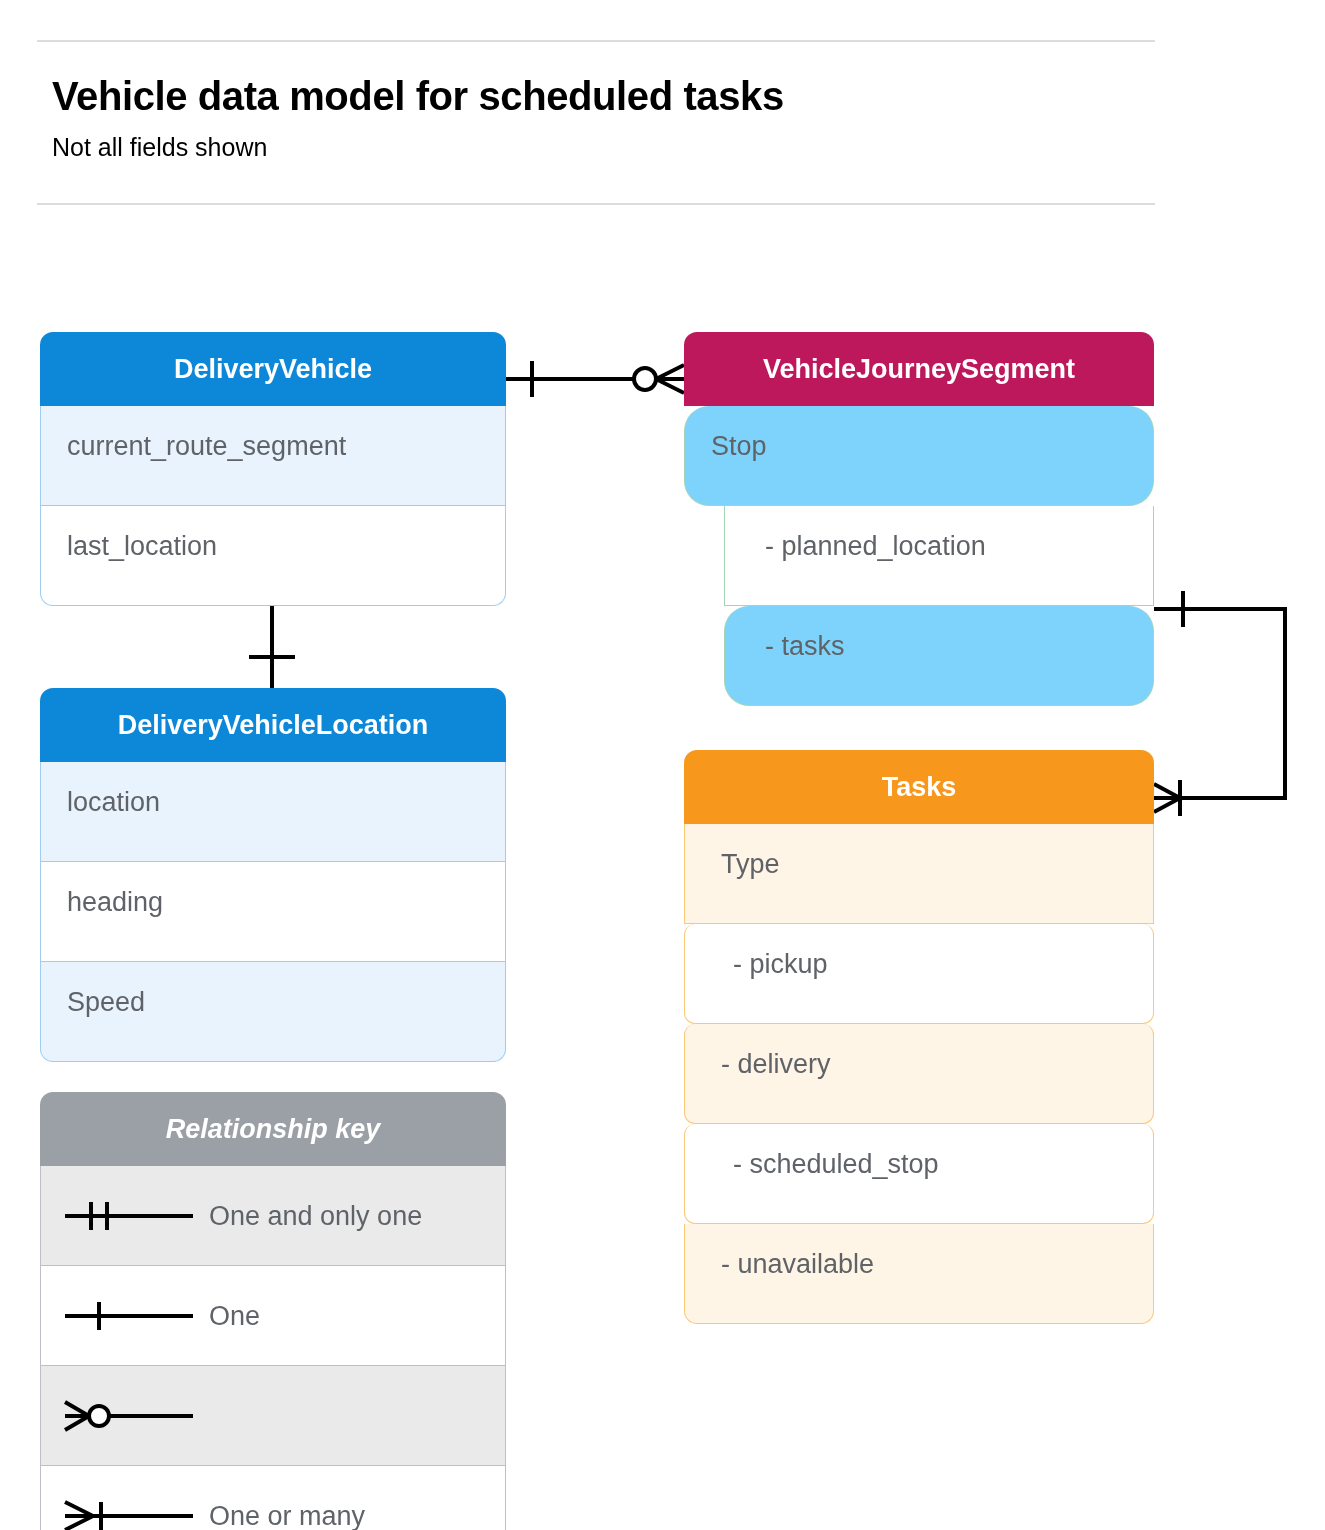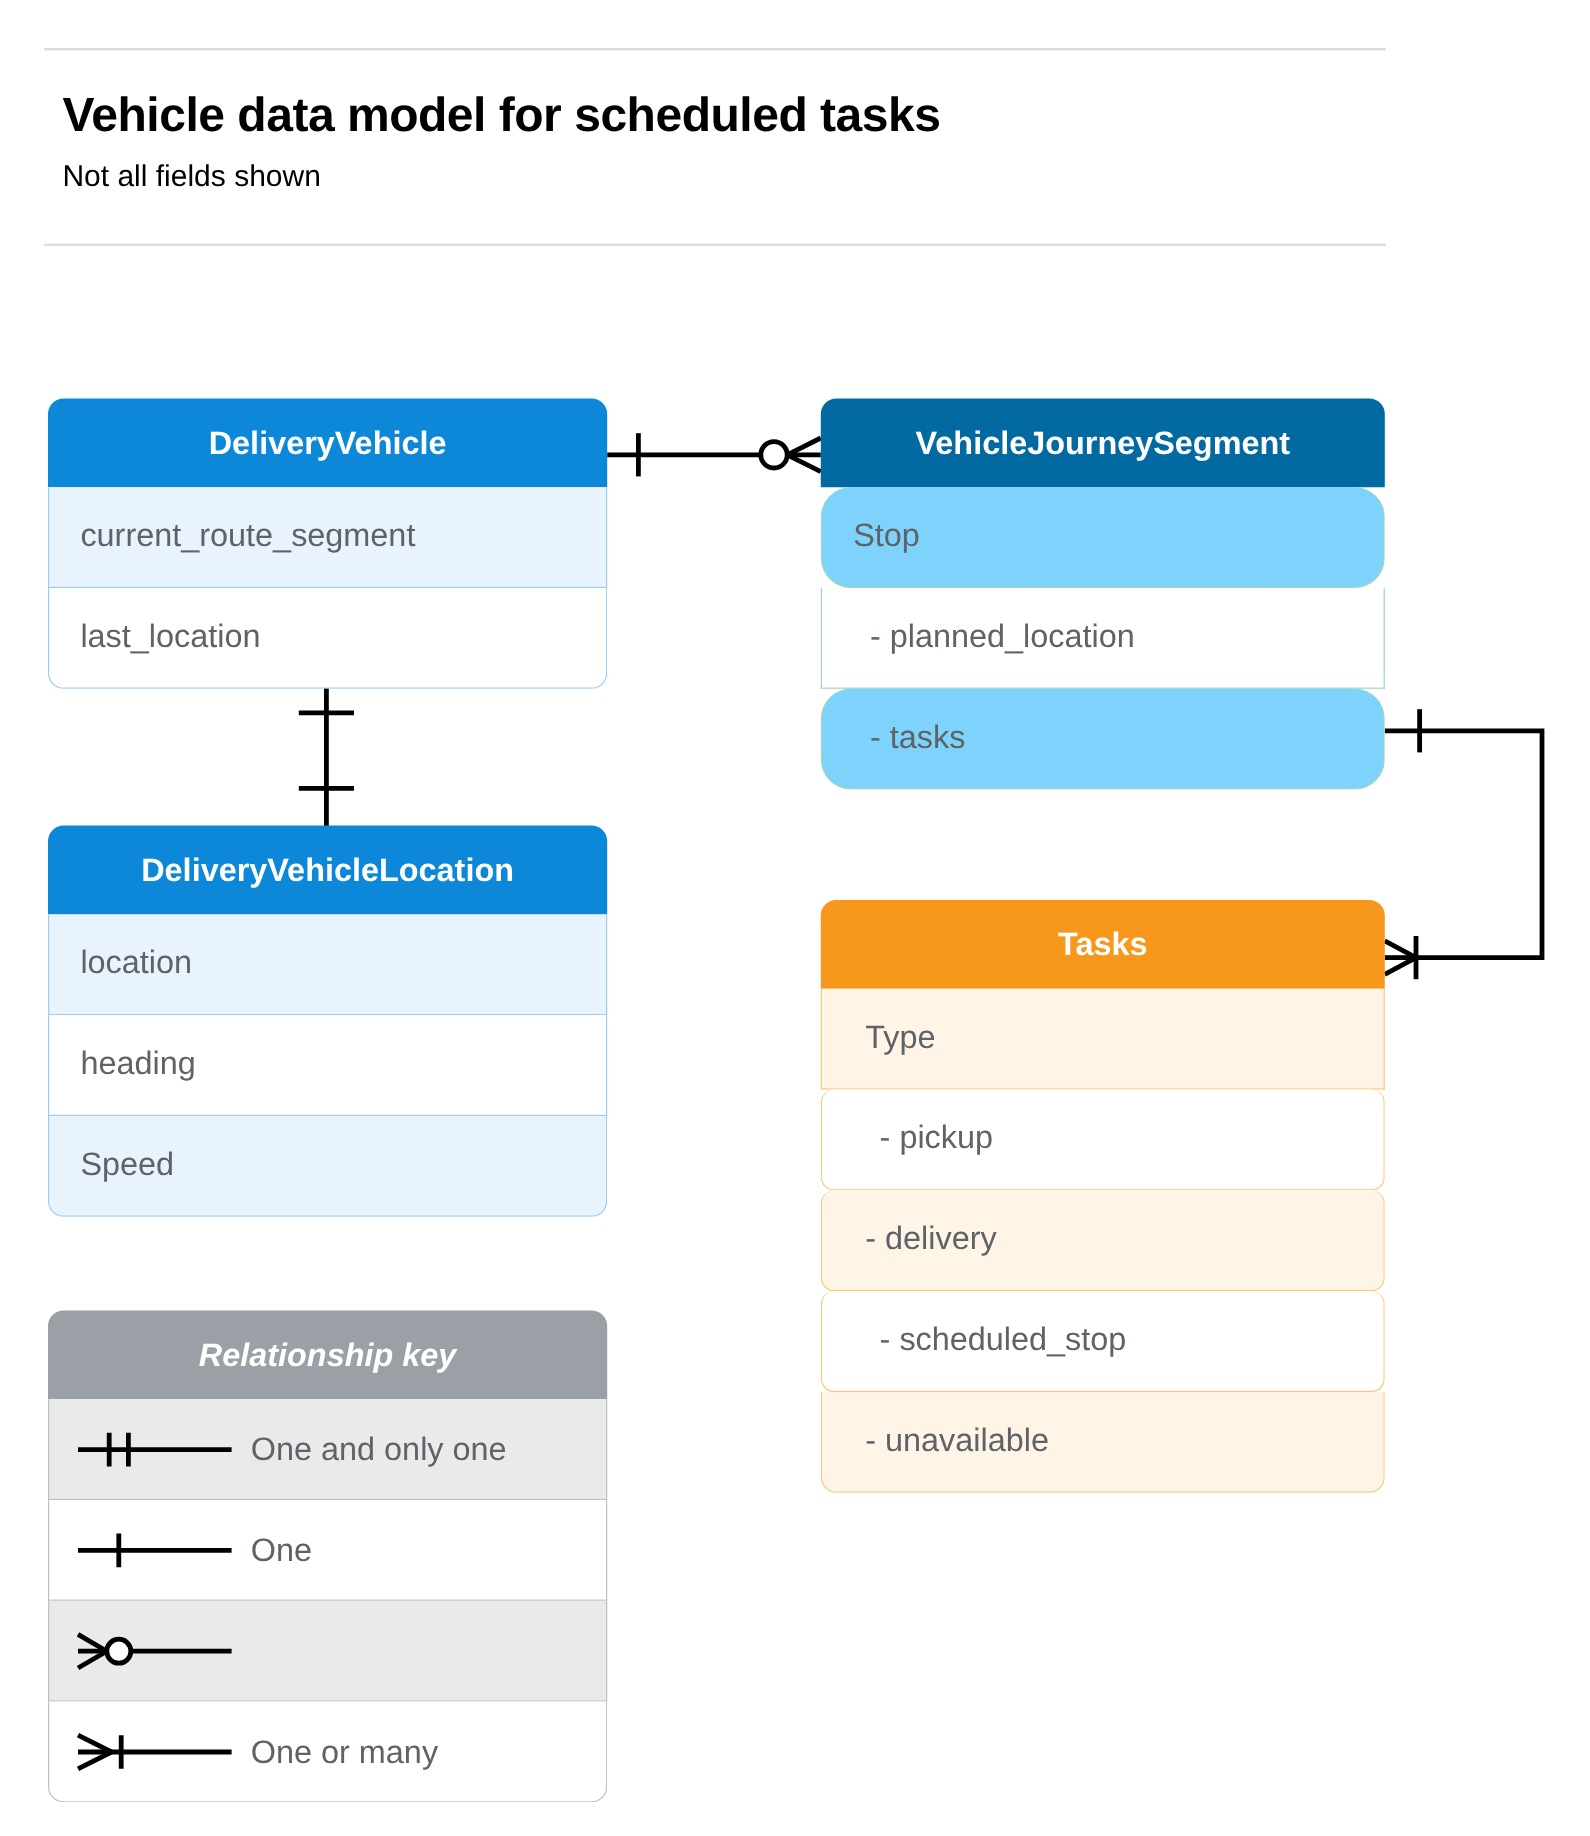--- a/index.html
+++ b/index.html
@@ -61,40 +61,40 @@
     text-align: center;
     font-size: 27px;
     font-weight: bold;
     color: #ffffff;
     border-radius: 13px 13px 0 0;
     white-space: nowrap;
     overflow: hidden;
   }
   .entity-row {
     box-sizing: border-box;
-    height: 84px;
+    height: 100px;
     line-height: 80px;
     font-size: 27px;
     color: #5f6368;
     padding-left: 26px;
     white-space: nowrap;
     overflow: hidden;
   }
-  .entity-row.sub      { padding-left: 40px; }
+  .entity-row.sub      { padding-left: 40px; margin-left: 40px; }
   .entity-row.sub-deep { padding-left: 48px; border-radius: 11px; }
   .entity-row:last-child { border-radius: 0 0 13px 13px; }
 
   
   .theme-blue .entity-header { background: #0d87d8; }
   .theme-blue .entity-row    { border: 1px solid #9fcdf0; border-top: none; }
   .theme-blue .entity-row.alt{ background: #e8f3fd; }
   .theme-blue .entity-row.plain { background: #ffffff; }
 
   
-  .theme-green .entity-header { background: #0369a1; }
+  .theme-green .entity-header { background: #be185d; }
   .theme-green .entity-row    { border: 1px solid #a5d5b4; border-top: none; }
   .theme-green .entity-row.alt{ background: #7dd3fc; border-radius: 25px; }
   .theme-green .entity-row.plain { background: #ffffff; }
 
   
   .theme-orange .entity-header { background: #f7981d; }
   .theme-orange .entity-row    { border: 1px solid #fbc87a; border-top: none; }
   .theme-orange .entity-row.alt{ background: #fef5e7; padding-left: 36px; }
   .theme-orange .entity-row.plain { background: #ffffff; }
 

